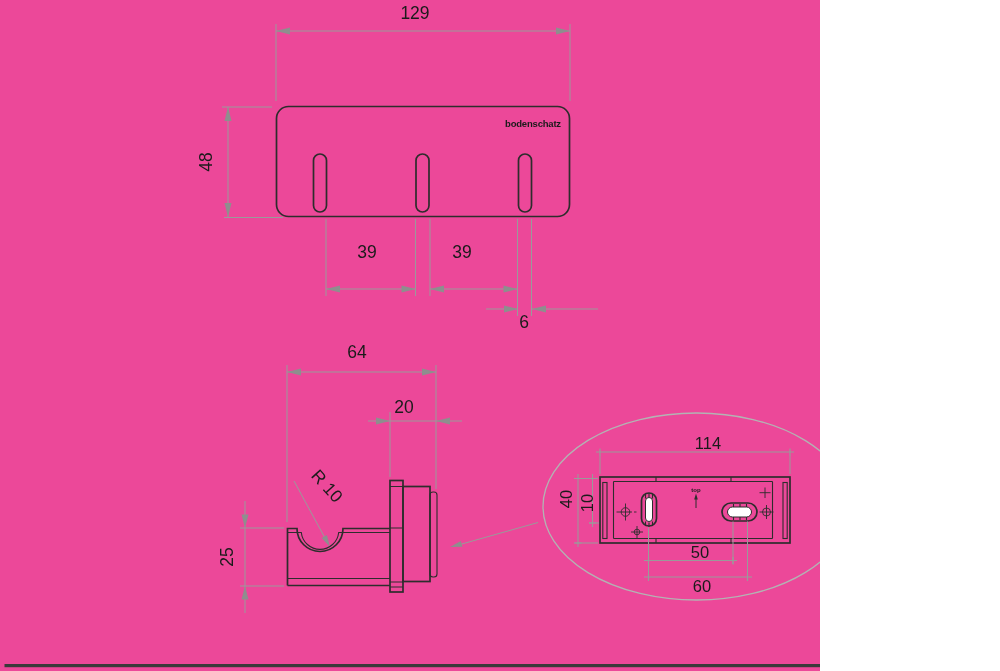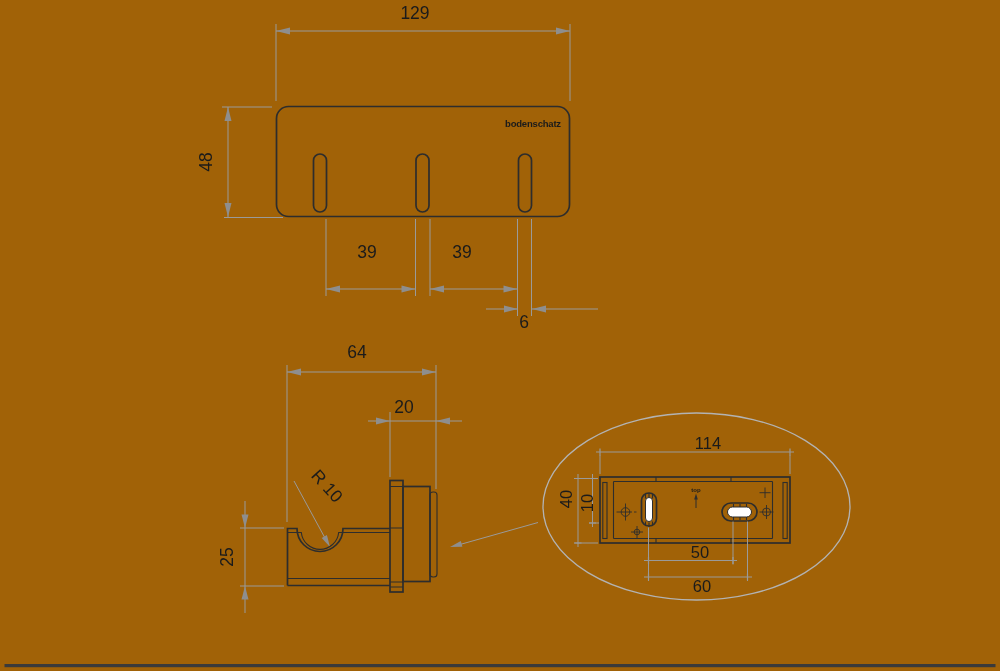--- a/index.html
+++ b/index.html
@@ -1,16 +1,16 @@
 <!DOCTYPE html>
 <html><head>
 <meta charset="utf-8">
 <style>
   html,body{margin:0;padding:0;background:#ffffff;}
-  .stage{position:relative;width:1000px;height:671px;background:#a16207;overflow:hidden;
+  .stage{position:relative;width:820px;height:671px;background:#ec4899;overflow:hidden;
          font-family:"Liberation Sans", sans-serif;}
   svg{position:absolute;left:0;top:0;}
   text{fill:#1b1b1b;font-family:"Liberation Sans", sans-serif;}
   .dim-txt{font-size:17.5px;}
   .detail-txt{font-size:16.5px;}
   .tiny-txt{font-size:6px;font-weight:bold;}
   .logo-txt{font-size:9.5px;font-weight:bold;letter-spacing:-0.2px;}
   .outline{stroke:#2d2d2d;fill:none;stroke-width:1.7;}
   .outline-thin{stroke:#2d2d2d;fill:none;stroke-width:1.1;}
   .dim{stroke:#9a9a9a;fill:none;stroke-width:1;}

